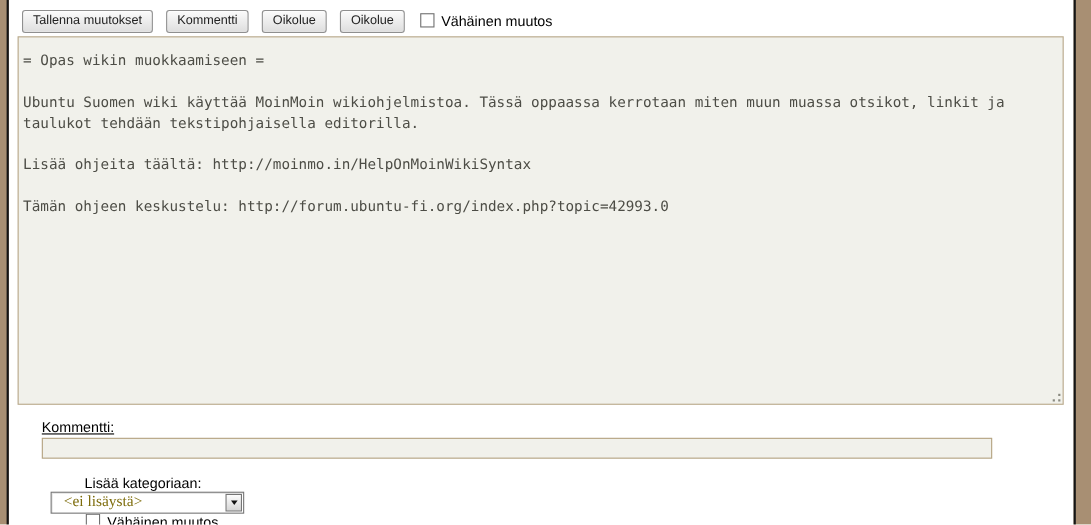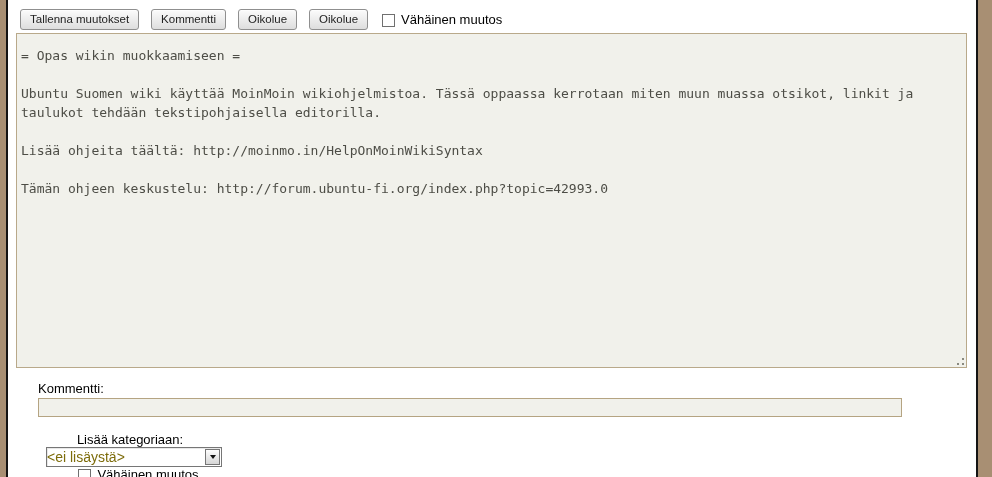--- a/index.html
+++ b/index.html
@@ -10,50 +10,50 @@
   .frame-left  { position:absolute; left:0; top:0; width:8px;  height:477px; background:#a88f73; border-right:2px solid #141414; }
   .frame-right { position:absolute; right:0; top:0; width:16px; height:477px; background:#a88f73; border-left:2px solid #141414; }
 
   .toolbar { position:absolute; left:20px; top:9px; display:flex; align-items:center; gap:12px; }
   .btn {
     font-family:"Liberation Sans", sans-serif; font-size:11.5px; color:#222;
     background:linear-gradient(#fbfbfb,#dedede); border:1px solid #8f8f8f;
     border-radius:3px; padding:3px 9px; height:21px; line-height:13px; cursor:pointer;
     box-shadow:0 1px 0 rgba(255,255,255,.6) inset;
   }
-  .check-row { display:flex; align-items:flex-end; gap:6px; font-size:13px; color:#000; }
+  .check-row { display:flex; align-items:flex-start; gap:6px; font-size:13px; color:#000; }
   .checkbox { display:inline-block; width:13px; height:13px; background:#fff; border:1px solid #707070; flex:0 0 auto; }
 
   .editor {
     position:absolute; left:16px; top:33px; width:951px; height:335px;
     background:#f1f1eb; border:1px solid #b9a98a;
     font-family:"DejaVu Sans Mono", monospace; font-size:13px; line-height:19px;
     color:#4d4d46; padding:12px 4px; white-space:pre; overflow:hidden; resize:none; outline:none;
   }
   .resize-grip { position:absolute; left:955px; top:356px; width:9px; height:9px; }
   .resize-grip i { position:absolute; width:2px; height:2px; background:#8a8a80; }
   .resize-grip i:nth-child(1){ right:0; bottom:0; }
   .resize-grip i:nth-child(2){ right:0; bottom:5px; }
   .resize-grip i:nth-child(3){ right:5px; bottom:0; }
 
-  .comment-label { position:absolute; left:38px; top:381px; font-size:13px; color:#000; }
+  .comment-label { position:absolute; left:38px; top:381px; font-size:13px; color:#000;text-decoration:underline; }
   .comment-input {
     position:absolute; left:38px; top:398px; width:864px; height:19px;
     background:#f1f1eb; border:1px solid #b5a482; outline:none;
     font-family:"Liberation Sans", sans-serif; font-size:13px; color:#333; padding:0 4px;
   }
 
   .bottom-row { position:absolute; left:38px; top:432px; display:flex; align-items:center;flex-direction:column; }
   .bottom-label { font-size:13px; color:#000; }
   .select {
     margin-left:8px; width:176px; height:20px; background:#ffffff;
     border:1px solid #767676; display:flex; align-items:center; cursor:pointer;
     box-shadow:1px 1px 0 #e8e8e8 inset;
   }
-  .select-value { flex:1; padding-left:0; font-size:14px; color:#7d6c0b; white-space:nowrap; overflow:hidden; }
+  .select-value { flex:1; padding-left:11px; font-size:14px; color:#7d6c0b; white-space:nowrap; overflow:hidden;font-family:Liberation Serif, serif; }
   .select-btn {
     width:15px; height:16px; margin-right:1px; flex:0 0 auto;
     background:linear-gradient(#fdfdfd,#d6d6d6); border:1px solid #767676;
     display:flex; align-items:center; justify-content:center;
   }
   .arrow-down { width:0; height:0; border-left:3px solid transparent; border-right:3px solid transparent; border-top:4px solid #111; }
   .gap-cb1 { margin-left:17px; }
   .gap-cb2 { margin-left:20px; }
 </style>
 </head>

